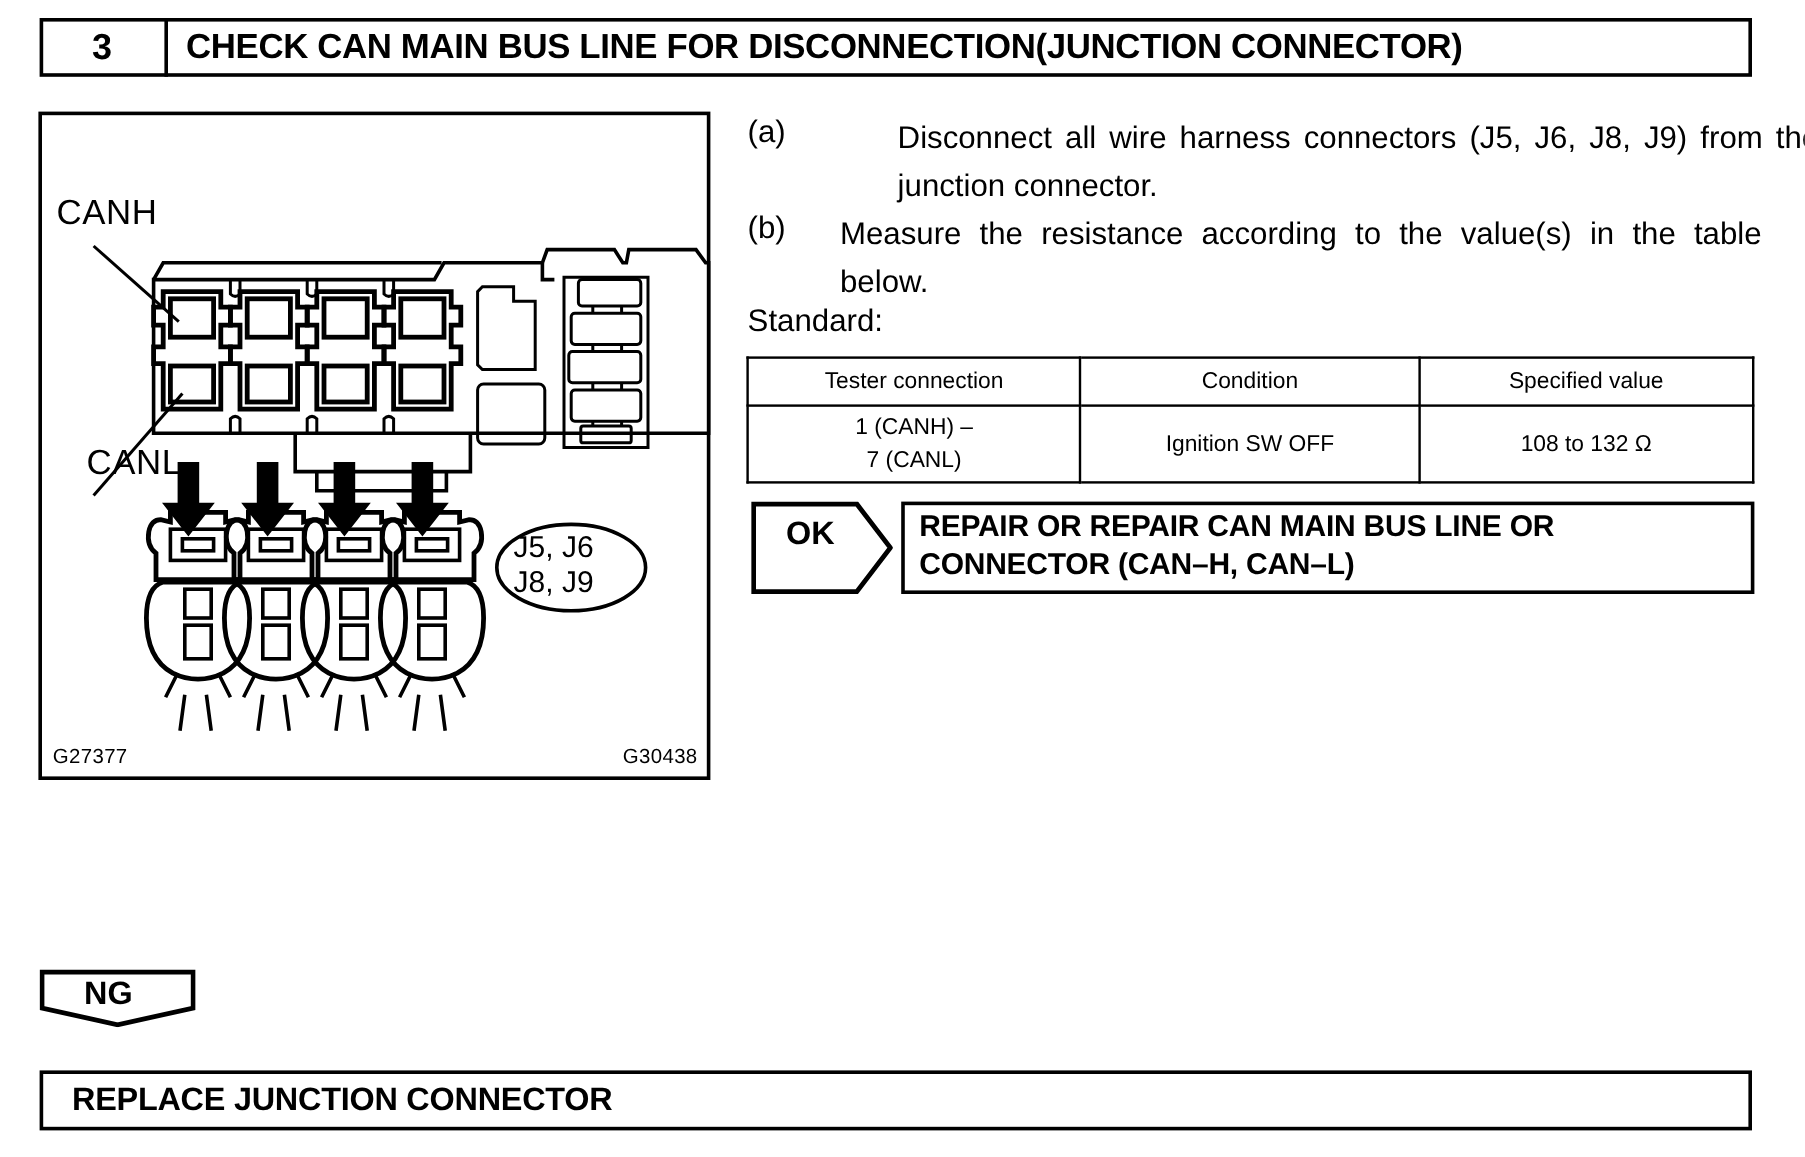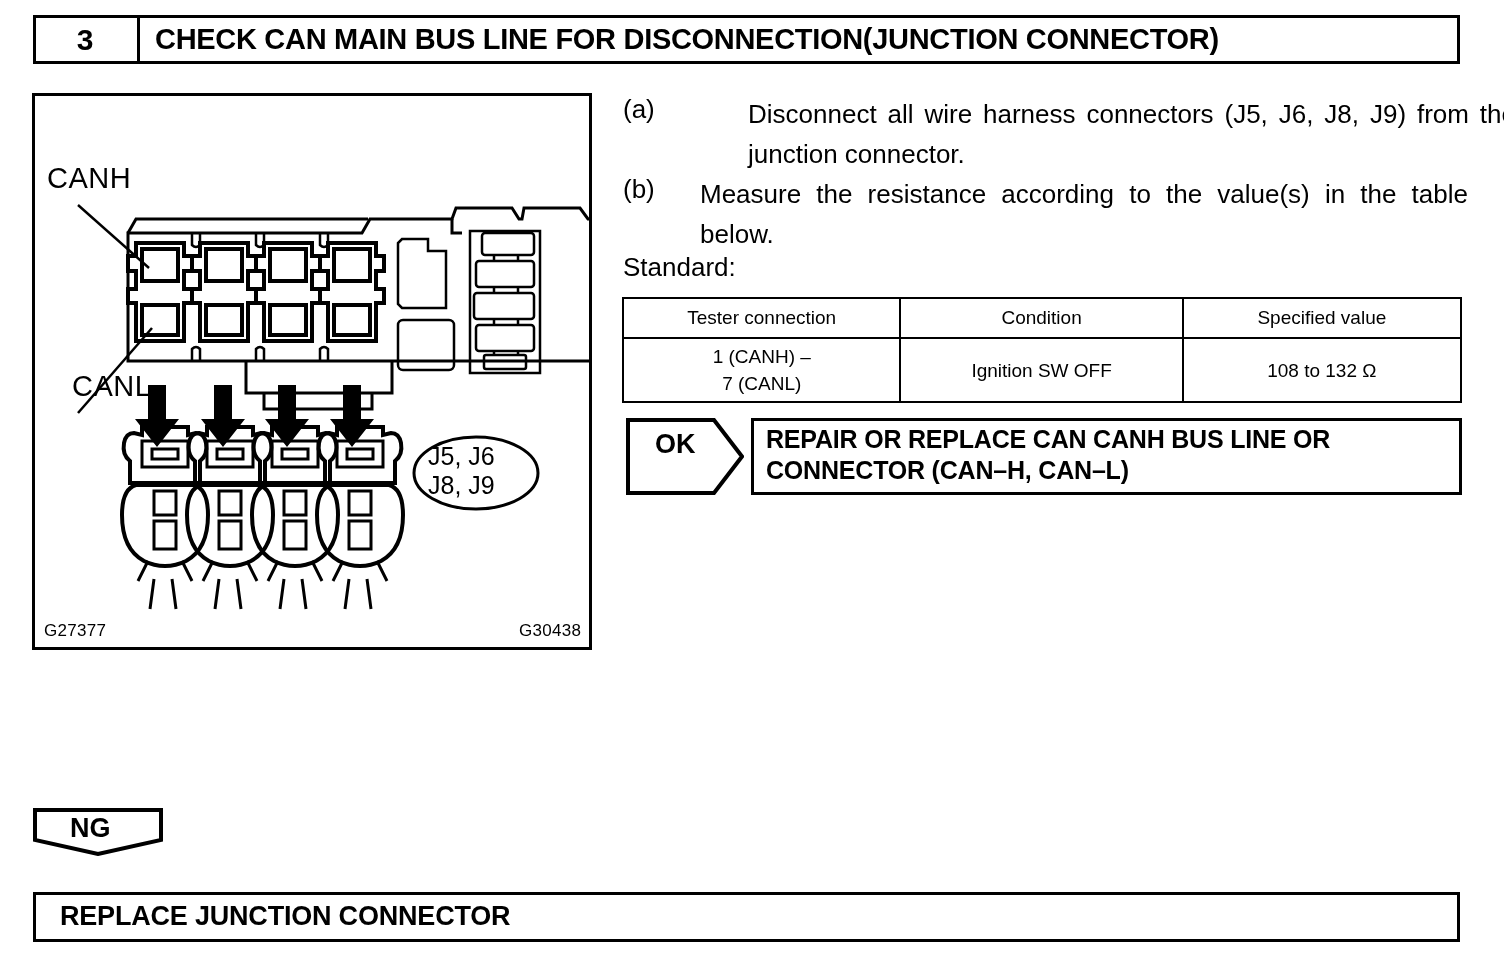--- a/index.html
+++ b/index.html
@@ -229,21 +229,21 @@
     </tr>
   </tbody>
 </table>
 
 <svg class="abs" id="ok-badge" width="118" height="77" viewBox="0 0 118 77">
   <path d="M2,2 L88,2 L116,38.5 L88,75 L2,75 Z" fill="#fff" stroke="#000" stroke-width="4"></path>
 </svg>
 <div class="abs" id="ok-badge-text">OK</div>
 <div class="abs" id="ok-result-box"></div>
 <div class="abs" id="ok-result-text">
-  <div>REPAIR OR REPLACE CAN CANH BUS LINE OR</div>
+  <div>REPAIR OR REPAIR CAN MAIN BUS LINE OR</div>
   <div>CONNECTOR (CAN–H, CAN–L)</div>
 </div>
 
 <svg class="abs" id="ng-badge" width="130" height="48" viewBox="0 0 130 48">
   <path d="M2,2 L128,2 L128,32 L65,46 L2,32 Z" fill="#fff" stroke="#000" stroke-width="4"></path>
 </svg>
 <div class="abs" id="ng-badge-text">NG</div>
 <div class="abs" id="ng-result-box"></div>
 <div class="abs" id="ng-result-text">REPLACE JUNCTION CONNECTOR</div>
 

